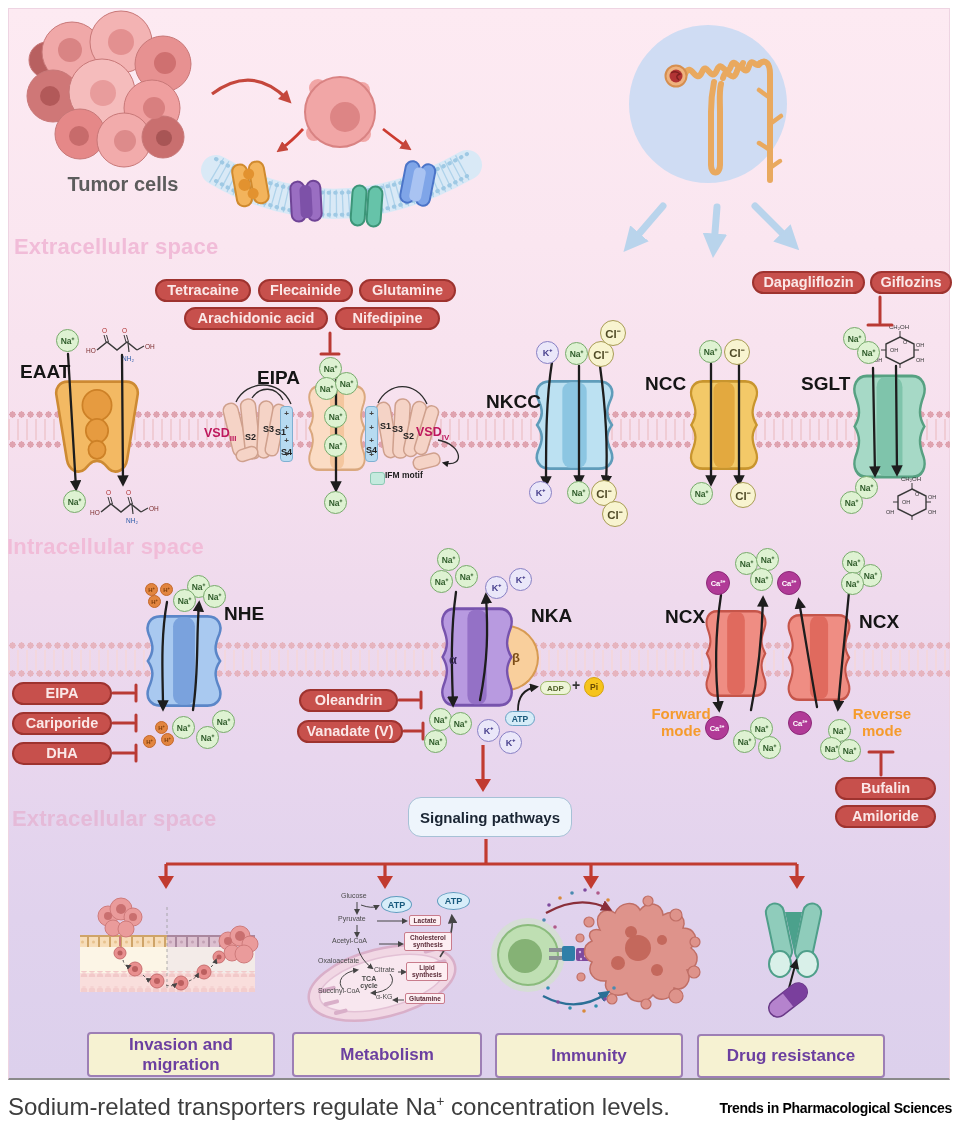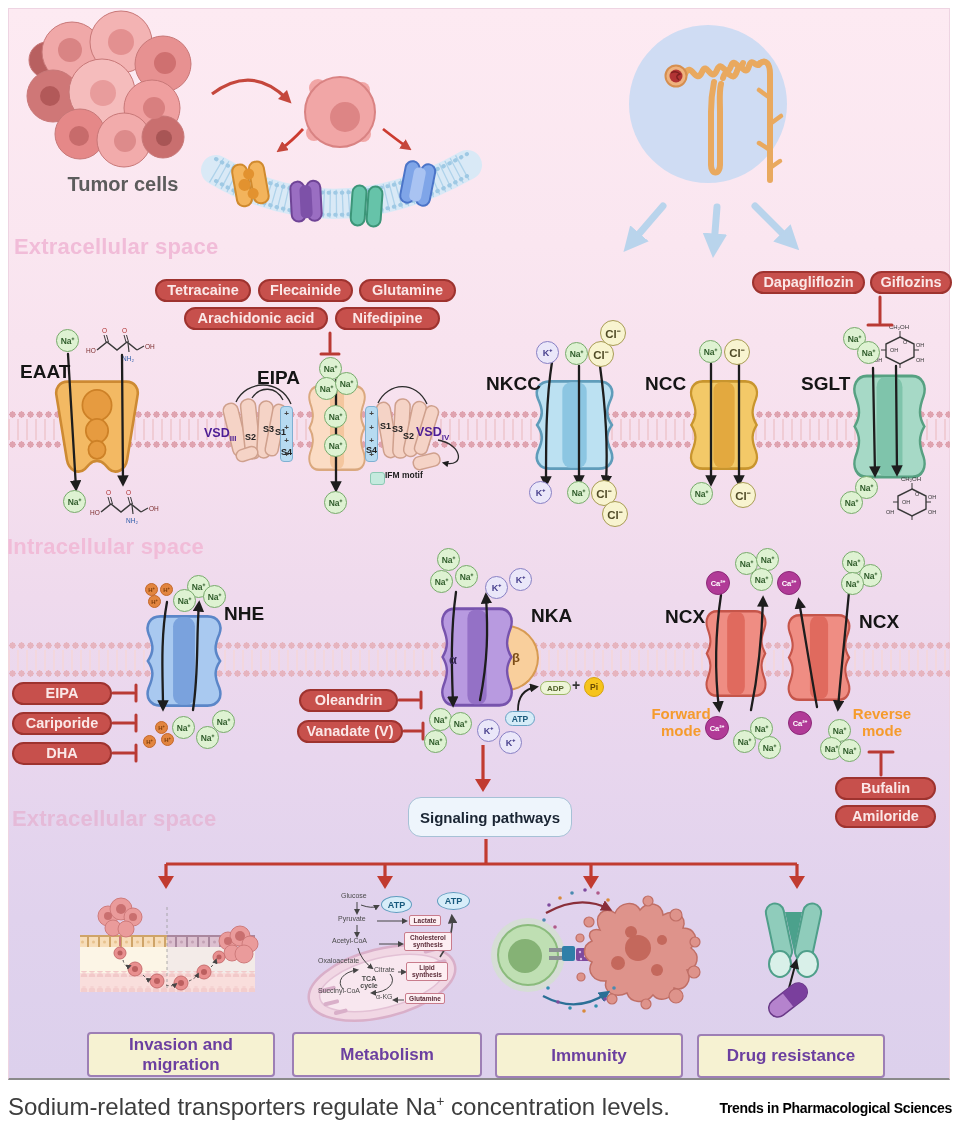--- a/index.html
+++ b/index.html
@@ -23,21 +23,21 @@
   .pill{position:absolute;z-index:7;background:#c7504c;border:2px solid #9e332f;border-radius:13px;color:#fbe7e7;font-weight:bold;font-size:14.5px;text-align:center;height:23px;line-height:19px;box-sizing:border-box;}
   .ion{position:absolute;z-index:5;border-radius:50%;font-weight:bold;display:flex;align-items:center;justify-content:center;box-sizing:border-box;}
   .na{width:23px;height:23px;background:#def2d2;border:1.5px solid #78aa6c;color:#2f5c2a;font-size:8.5px;}
   .k{width:23px;height:23px;background:#eae7f9;border:1.5px solid #8880c4;color:#48418e;font-size:9px;}
   .cl{width:26px;height:26px;background:#f8f4d0;border:1.5px solid #a89c55;color:#4f4a26;font-size:11.5px;}
   .ca{width:24px;height:24px;background:#b13a97;border:1.5px solid #8c2a78;color:#fff;font-size:7.5px;}
   .h{width:13px;height:13px;background:#e2853f;border:1px solid #c4682a;color:#7c3c0a;font-size:6px;}
   .tr{position:absolute;z-index:3;}
   .s4bar{position:absolute;z-index:5;width:13px;height:56px;background:#b7dbf1;border:1px solid #7fb0d2;border-radius:4px;display:flex;flex-direction:column;align-items:center;justify-content:space-around;font-size:8px;font-weight:bold;color:#444;box-sizing:border-box;}
   .slabel{position:absolute;z-index:6;font-weight:bold;font-size:9px;color:#222;}
-  .vsdlabel{position:absolute;z-index:6;font-weight:bold;font-size:12.5px;color:#4c1d95;text-align:right;}
+  .vsdlabel{position:absolute;z-index:6;font-weight:bold;font-size:12.5px;color:#be185d;text-align:right;}
   .mode{position:absolute;z-index:6;font-weight:bold;font-size:15px;color:#f59b2d;text-align:center;line-height:1.1;}
   .mol{position:absolute;z-index:5;font-weight:bold;display:flex;align-items:center;justify-content:center;box-sizing:border-box;}
   .met-t{position:absolute;z-index:5;font-size:7px;color:#4a4a4a;}
   .met-box{position:absolute;z-index:5;background:#fdeef2;border:1px solid #c97c8c;border-radius:2px;font-size:6.5px;font-weight:bold;color:#5c2c38;text-align:center;padding:1px 2px;line-height:1.15;box-sizing:border-box;}
   .atp{position:absolute;z-index:5;background:#d7edf9;border:1.5px solid #5f9cbf;border-radius:50%;font-weight:bold;color:#185a7d;display:flex;align-items:center;justify-content:center;font-size:9px;box-sizing:border-box;}
   .outcome{position:absolute;z-index:6;background:#f6f2d2;border:2px solid #9d7fb5;border-radius:4px;display:flex;align-items:center;justify-content:center;text-align:center;font-weight:bold;font-size:17px;color:#6b3fa0;line-height:1.15;box-sizing:border-box;padding:2px 8px;}
   .sig{position:absolute;z-index:4;background:#eef5fc;border:1.5px solid #a6c1d6;border-radius:13px;display:flex;align-items:center;justify-content:center;font-weight:bold;font-size:15px;color:#1a2533;box-sizing:border-box;}
   #overlay{position:absolute;left:0;top:0;z-index:4;pointer-events:none;}
 </style>
 </head>
@@ -458,21 +458,21 @@
         <rect x="766" y="991" width="44" height="18" rx="9" fill="#b583cd" stroke="#6a3a88" stroke-width="1.5"></rect>
         <path d="M788,991 L801,991 A9,9 0 0 1 810,1000 A9,9 0 0 1 801,1009 L788,1009 Z" fill="#7a3f9d"></path>
       </g>
     </g>
   </svg>
 
   <div class="abs" style="left:62px;top:173px;width:122px;text-align:center;font-weight:bold;font-size:20px;color:#5c5c5c;z-index:6">Tumor cells</div>
 
   <div class="lbl" style="left:20px;top:361px">EAAT</div>
   <div class="lbl" style="left:257px;top:367px">EIPA</div>
-  <div class="lbl" style="left:486px;top:373px">NKCC</div>
+  <div class="lbl" style="left:486px;top:391px">NKCC</div>
   <div class="lbl" style="left:645px;top:373px">NCC</div>
   <div class="lbl" style="left:801px;top:373px">SGLT</div>
   <div class="lbl" style="left:224px;top:603px">NHE</div>
   <div class="lbl" style="left:531px;top:605px">NKA</div>
   <div class="lbl" style="left:665px;top:606px">NCX</div>
   <div class="lbl" style="left:859px;top:611px">NCX</div>
 
   <div class="vsdlabel" style="left:204px;top:426px"><span>VSD</span><sub style="font-size:8px">III</sub></div>
   <div class="vsdlabel" style="left:416px;top:425px"><span>VSD</span><sub style="font-size:8px">IV</sub></div>
   <div class="slabel" style="left:245px;top:432px">S2</div>

